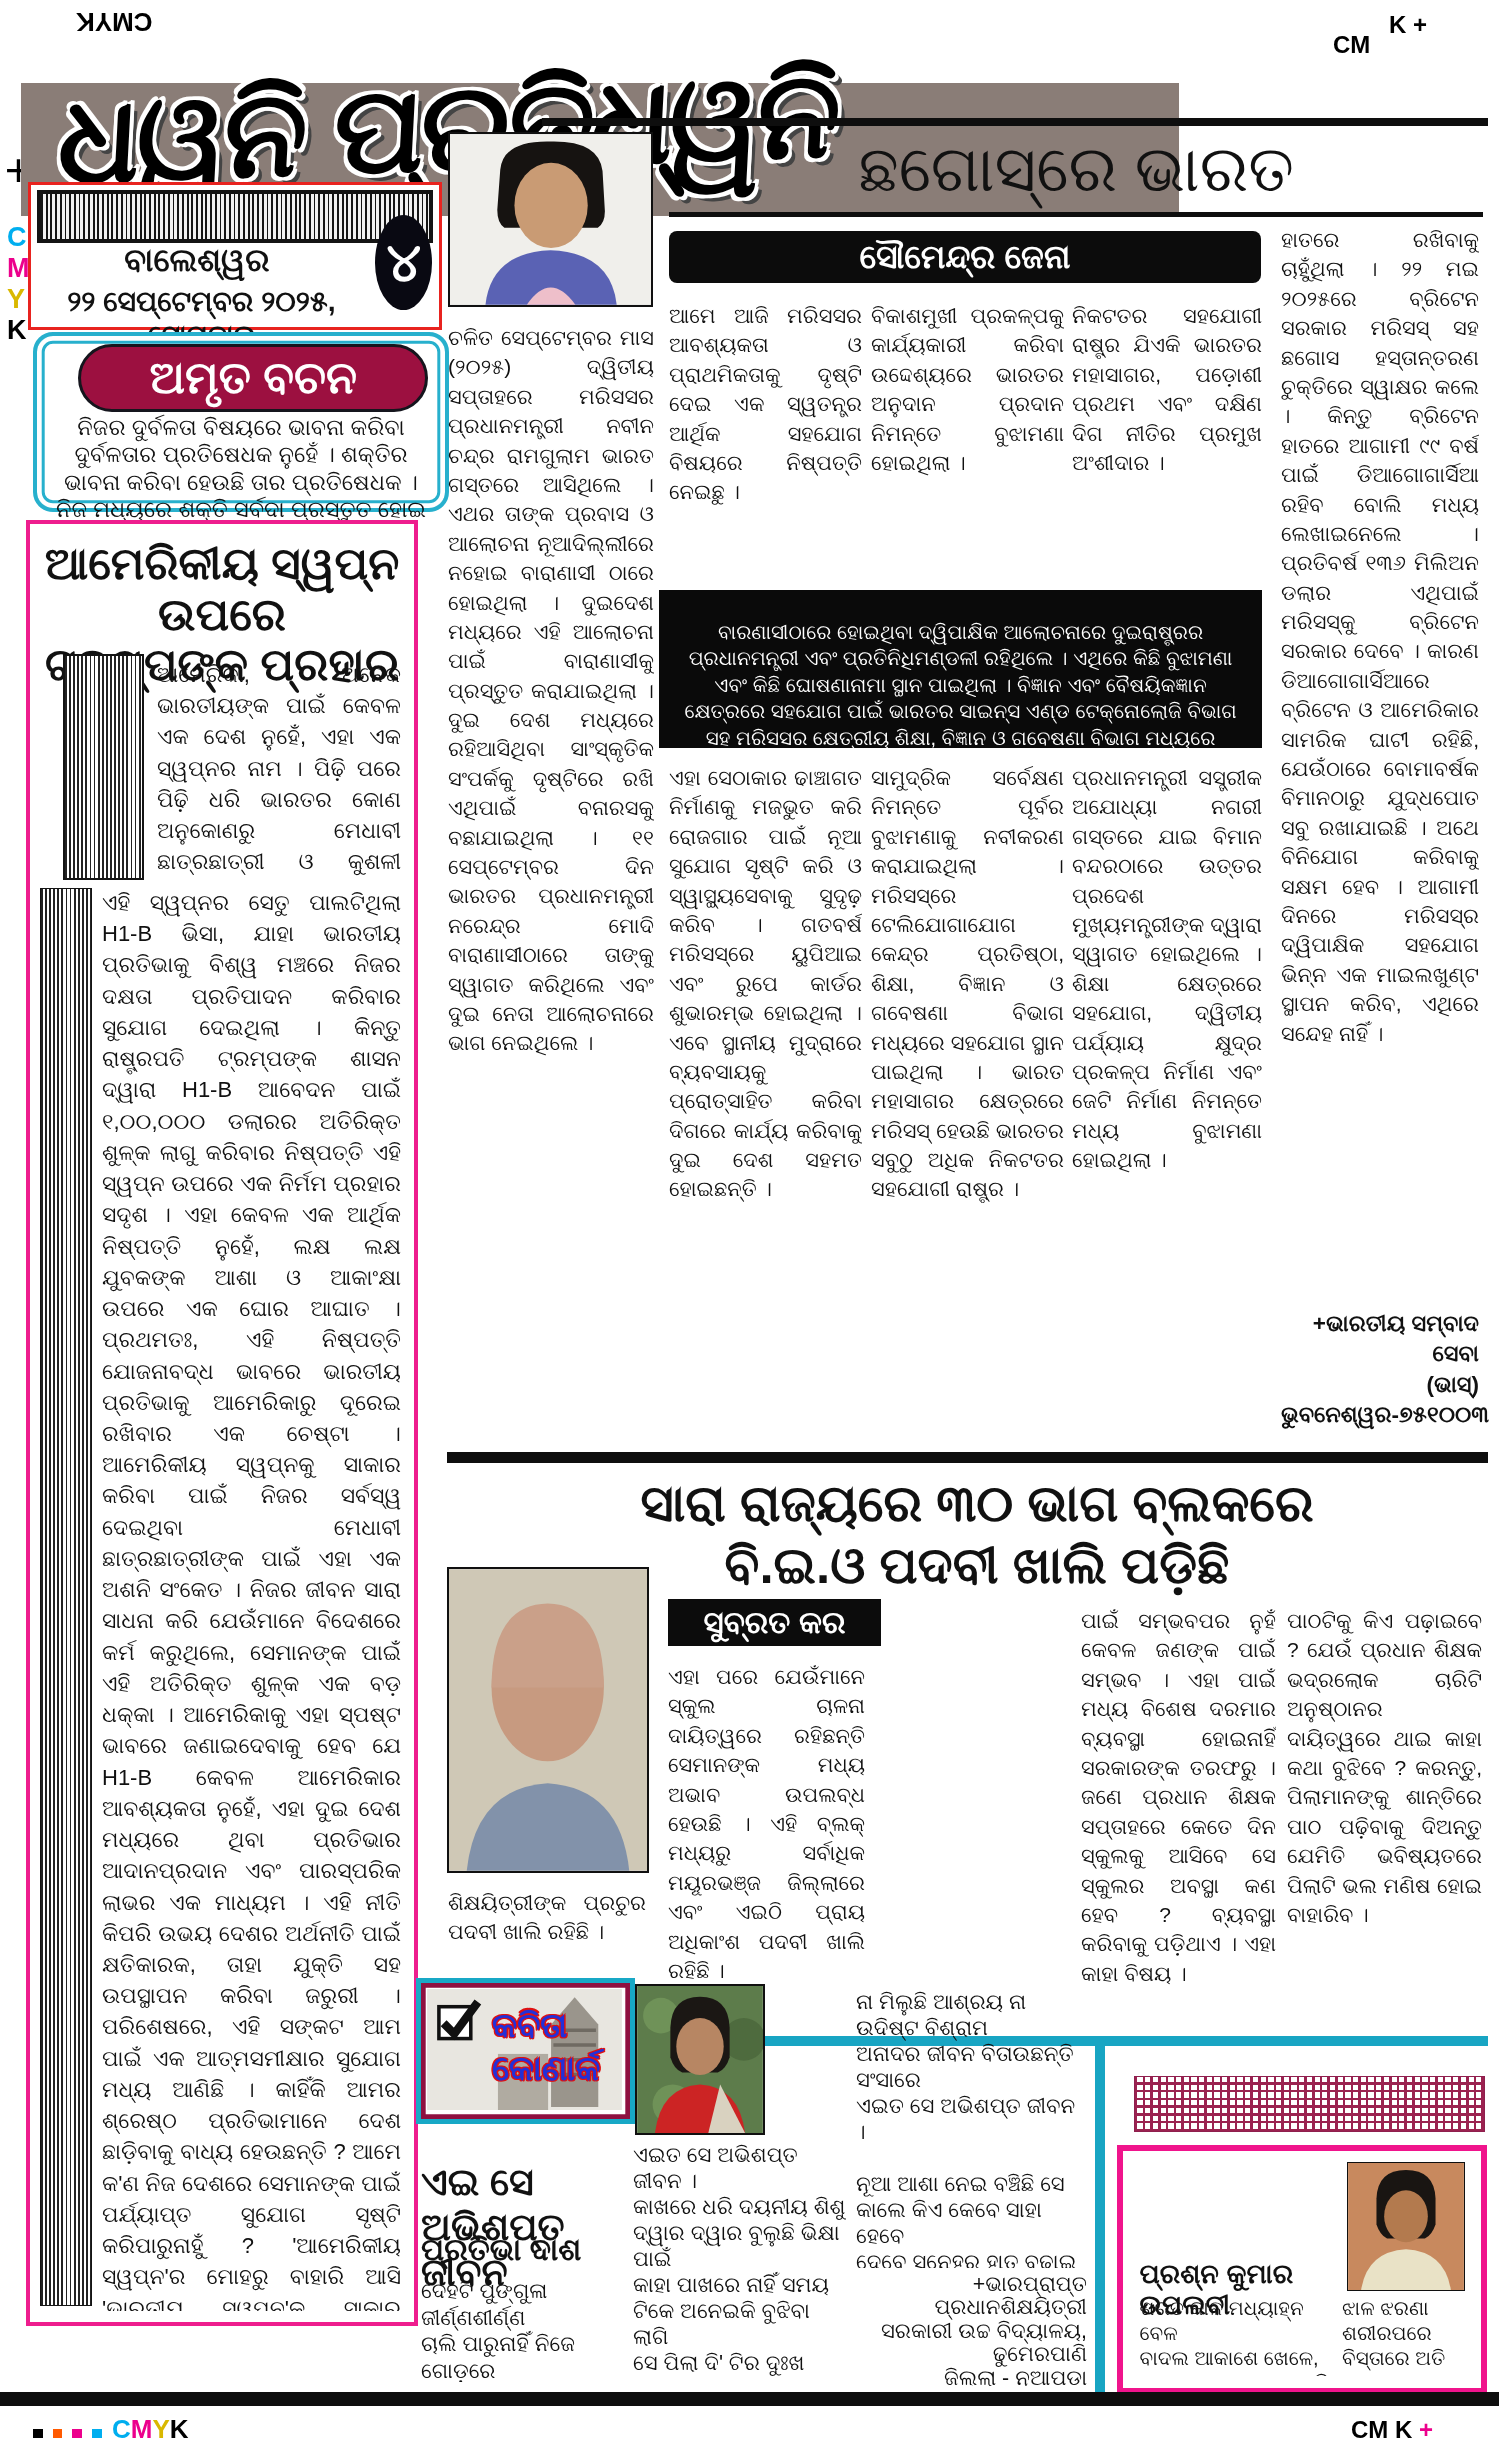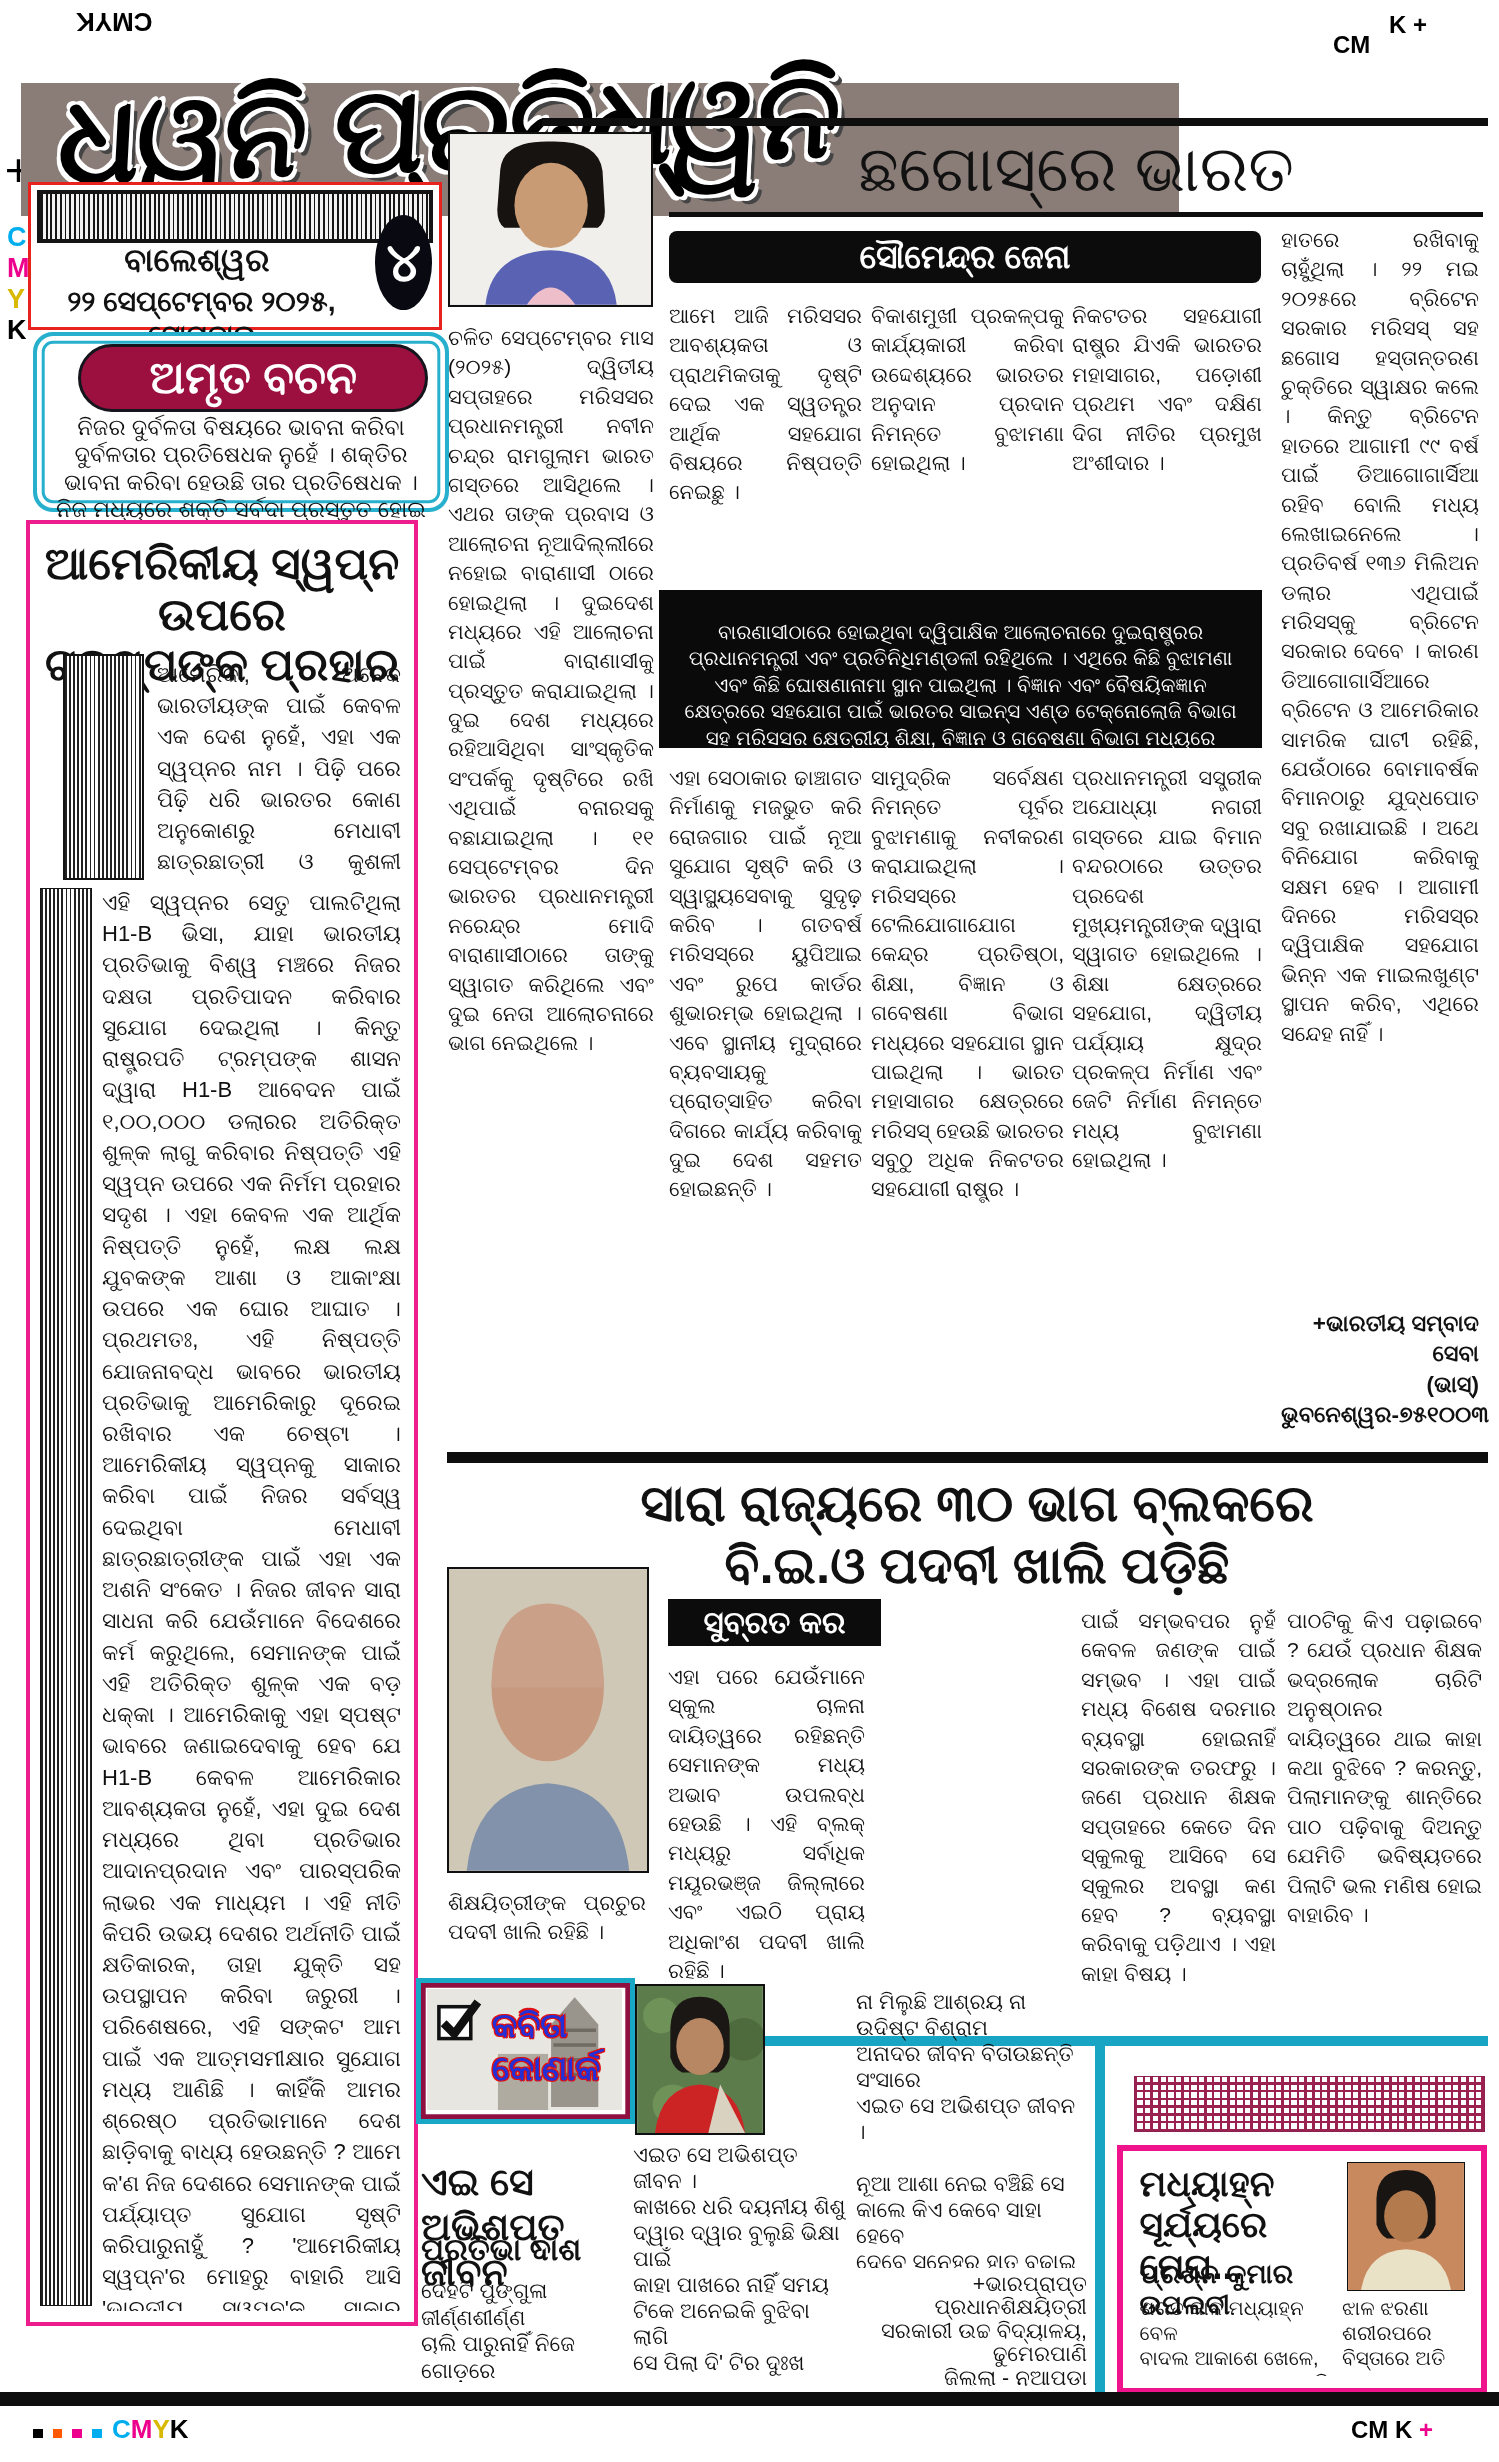--- a/index.html
+++ b/index.html
@@ -214,24 +214,20 @@
 ସରକାରୀ ଉଚ୍ଚ ବିଦ୍ୟାଳୟ,
 ଢୁମେରପାଣି
 ଜିଲ୍ଲା - ନୂଆପଡ଼ା
 ମୋ: ୭୮୯୪୫୨୮୪୯୩</div>
 
   <div class="abs tealrule" style="left:1095px;top:2045px;width:9.5px;height:347px;"></div>
 
   <div class="abs checker" style="left:1134px;top:2076px;width:349px;height:54px;"></div>
 
   <div class="abs magentabox" style="left:1117px;top:2145px;width:358px;height:237px;">
-    <div class="abs" style="left:16.6px;top:12px;width:195px;font-size:36px;font-weight:bold;line-height:1.15;">
-      <div>ମଧ୍ୟାହ୍ନ ସୂର୍ଯ୍ୟରେ</div>
-      <div>ମେଘ...</div>
-    </div>
     <div class="abs" style="left:16.6px;top:108px;width:201px;font-size:27px;font-weight:bold;">ପ୍ରଶ୍ନ କୁମାର ଉପଲବୀ</div>
     <div class="abs pre ovh" style="left:16.6px;top:145px;width:195px;height:80px;font-size:20px;line-height:1.25;">ଶରତ କାଳ ମଧ୍ୟାହ୍ନ ବେଳ
 ବାଦଲ ଆକାଶେ ଖେଳେ,
 ମେଘ ପାଖରୁ ବରଷା ପାଣି
 ପୃଥ୍ୱୀ ଉପରେ ତରଳେ ।
 
 ମେଘ ତରଳି କ୍ରୀଡଇ କେତେ
 ମଧ୍ୟାହ୍ନ ସୂର୍ଯ୍ୟ ନିକଟେ,
 ବର୍ଷା ବିରତେ ଥଣ୍ଡା ଅଭାବ</div>
     <div class="abs photo" style="left:224px;top:10.7px;width:116px;height:127px;border-width:1.8px;">

